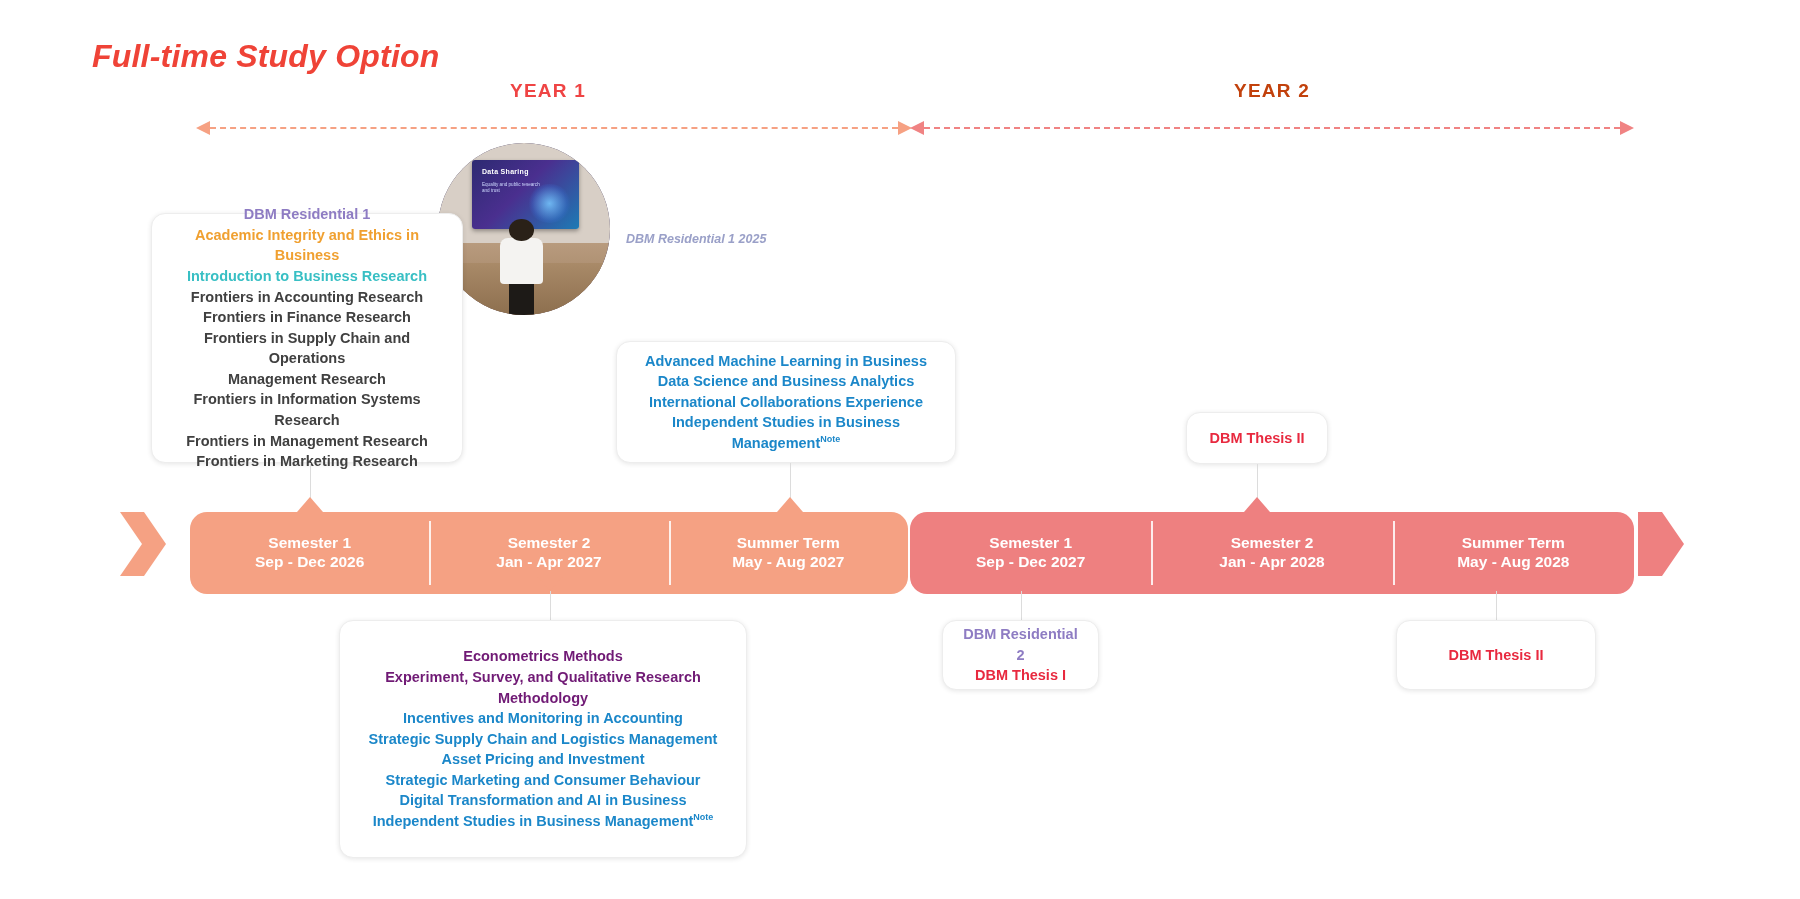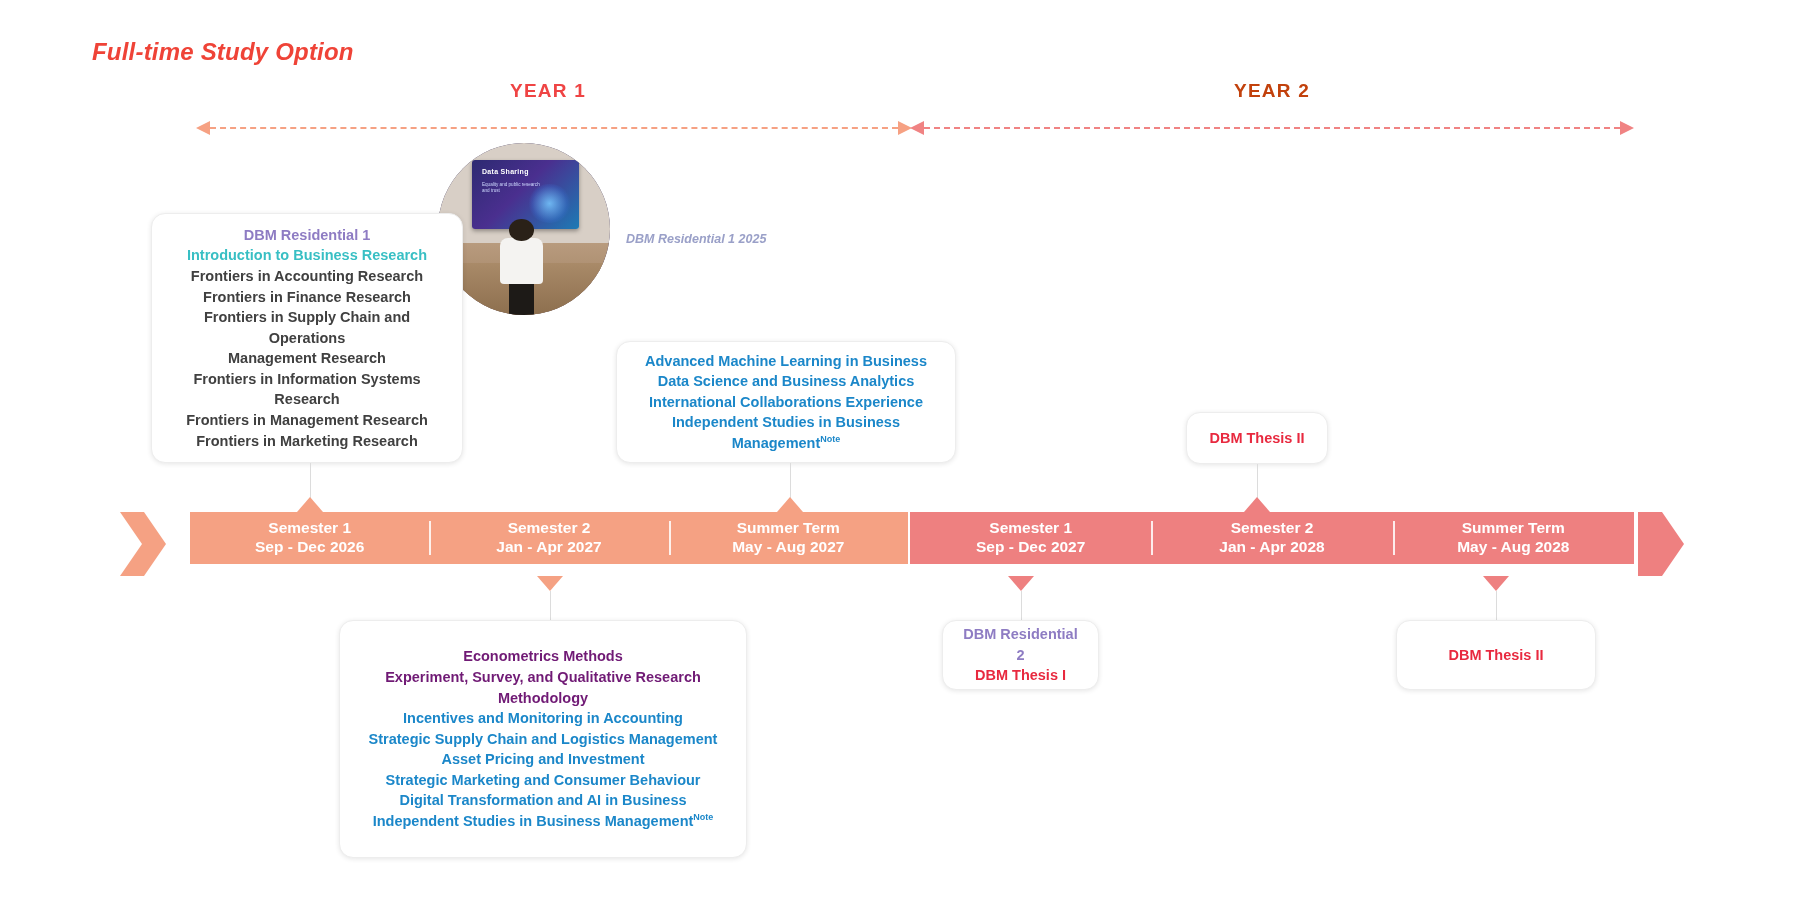--- a/index.html
+++ b/index.html
@@ -7,21 +7,21 @@
     width: 1800px; height: 899px;
     background: #ffffff;
     font-family: "Liberation Sans", sans-serif;
     overflow: hidden;
   }
   #stage { position: relative; width: 1800px; height: 899px; }
 
   
   .page-title {
     position: absolute; left: 92px; top: 38px;
-    font-size: 24px; font-style: italic; font-weight: 700;
+    font-size: 32px; font-style: italic; font-weight: 700;
     color: #EF4337; letter-spacing: .2px; white-space: nowrap;
   }
 
   
   .year-label {
     position: absolute; top: 91px;
     font-size: 19px; font-weight: 700; letter-spacing: 1.2px;
     transform: translate(-50%, -50%); white-space: nowrap;
   }
   .year1-label { left: 548px; color: #ef4444; }
@@ -39,22 +39,22 @@
     border-top: 7px solid transparent; border-bottom: 7px solid transparent;
   }
   .axis .ah-l { left: 0; border-right: 14px solid currentColor; }
   .axis .ah-r { right: 0; border-left: 14px solid currentColor; }
 
   .axis-year1 { left: 196px; width: 716px; color: #F6A183; }
   .axis-year2 { left: 910px; width: 724px; color: #F08383; }
 
   
   .bar {
-    position: absolute; top: 512px; height: 52px;
-    display: flex; align-items: stretch;
+    position: absolute; top: 512px; height: 82px;
+    display: flex; align-items: stretch; border-radius: 17px;
   }
   .bar-y1 { left: 190px; width: 718px; background: #F5A183; }
   .bar-y2 { left: 910px; width: 724px; background: #EE8080; }
 
   .seg {
     flex: 1; position: relative;
     display: flex; flex-direction: column;
     align-items: center; justify-content: center;
     color: #ffffff; line-height: 1.22;
   }
@@ -210,20 +210,21 @@
       <div class="ph-burst"></div>
     </div>
     <div class="ph-person-legs"></div>
     <div class="ph-person-body"></div>
     <div class="ph-person-head"></div>
   </div>
   <div class="photo-caption">DBM Residential 1 2025</div>
 
   <div class="card card-res1">
     <div class="row c-purple">DBM Residential 1</div>
+    <div class="row c-orange">Academic Integrity and Ethics in Business</div>
     <div class="row c-teal">Introduction to Business Research</div>
     <div class="row c-green">Frontiers in Accounting Research</div>
     <div class="row c-green">Frontiers in Finance Research</div>
     <div class="row c-green">Frontiers in Supply Chain and Operations
 Management Research</div>
     <div class="row c-green">Frontiers in Information Systems Research</div>
     <div class="row c-green">Frontiers in Management Research</div>
     <div class="row c-green">Frontiers in Marketing Research</div>
   </div>
   <div class="stem" style="left:310px; top:463px; height:50px;"></div>

